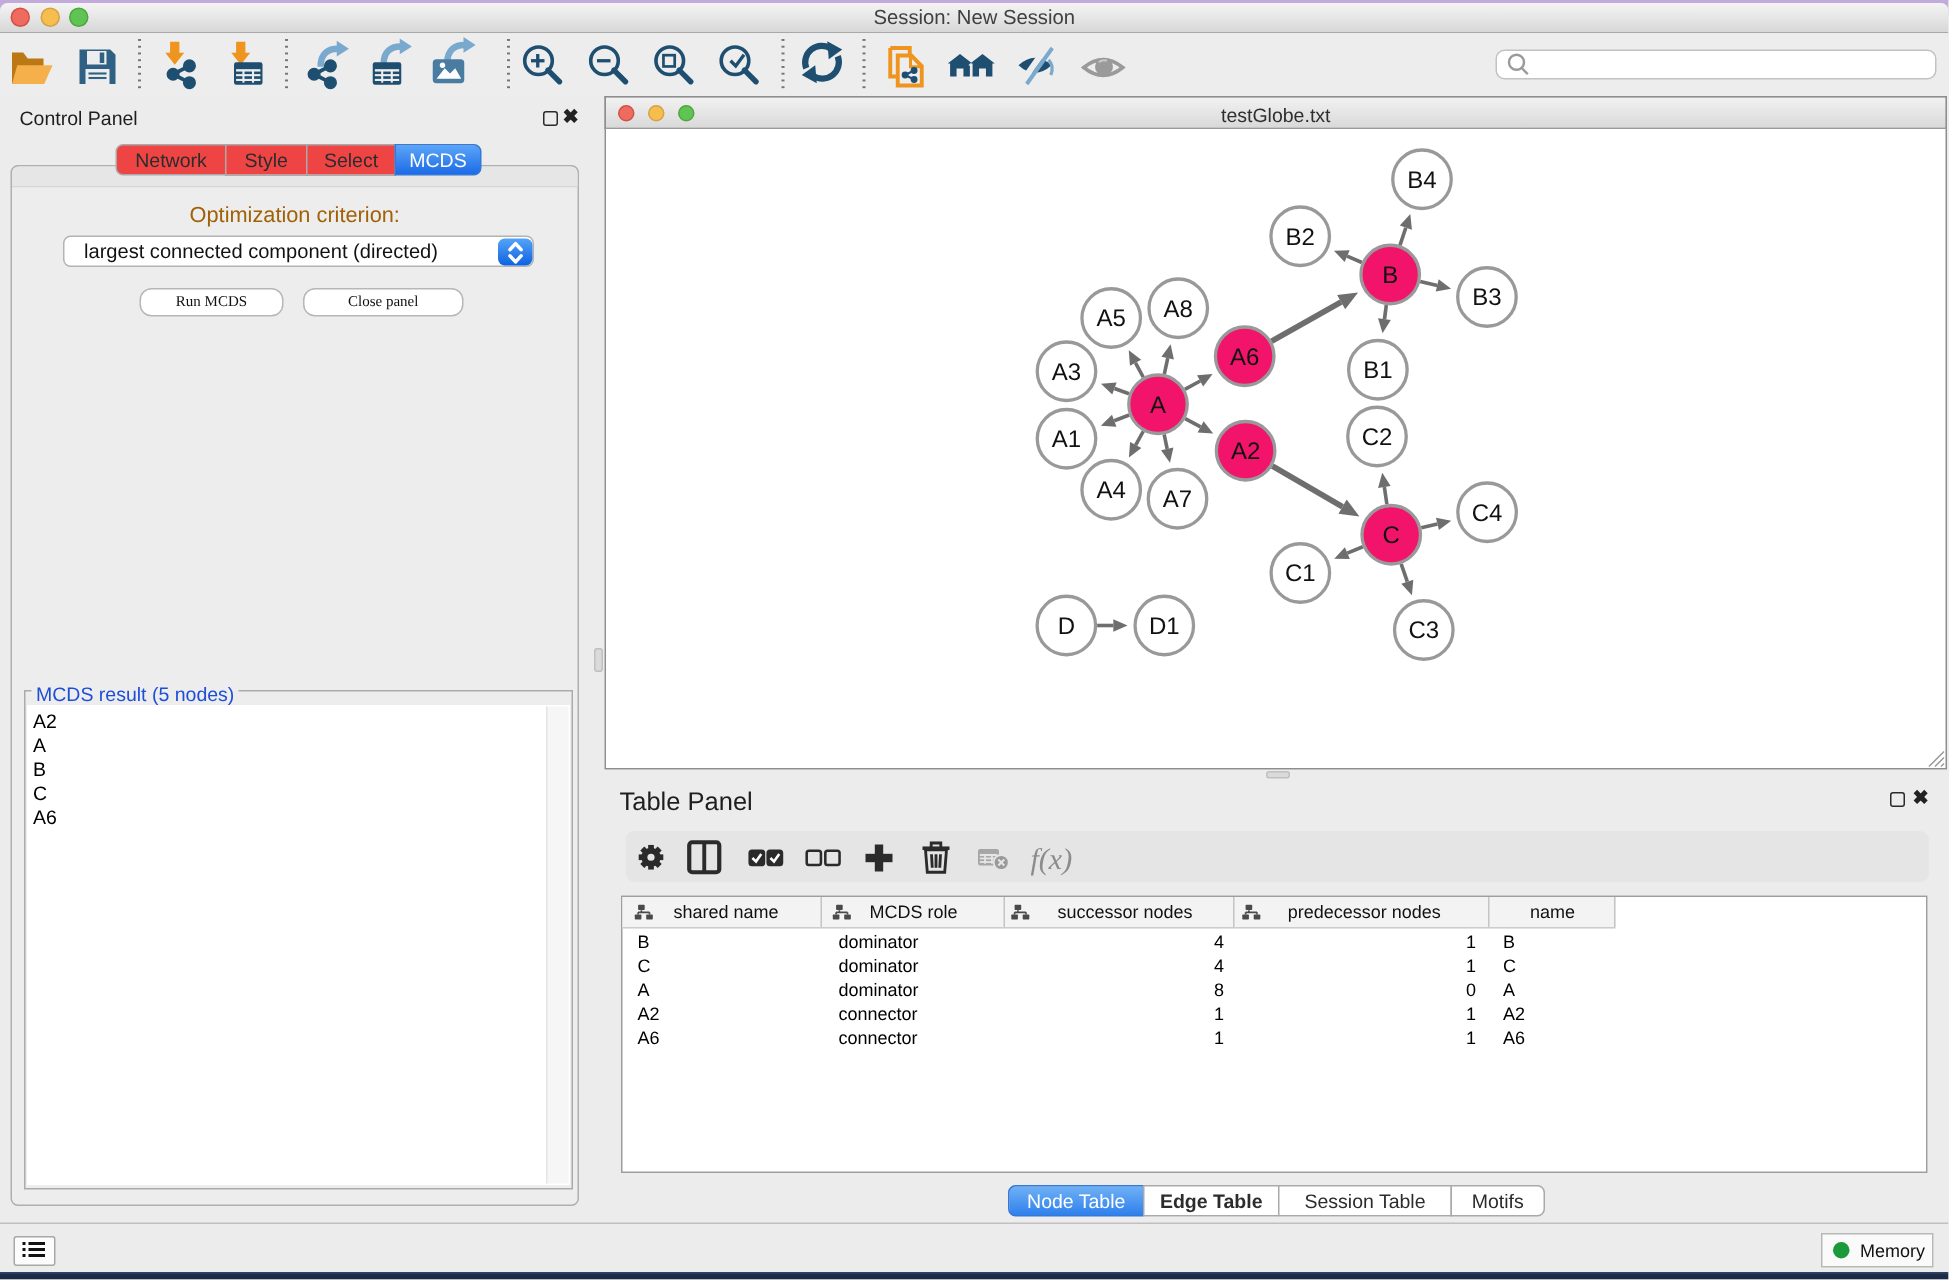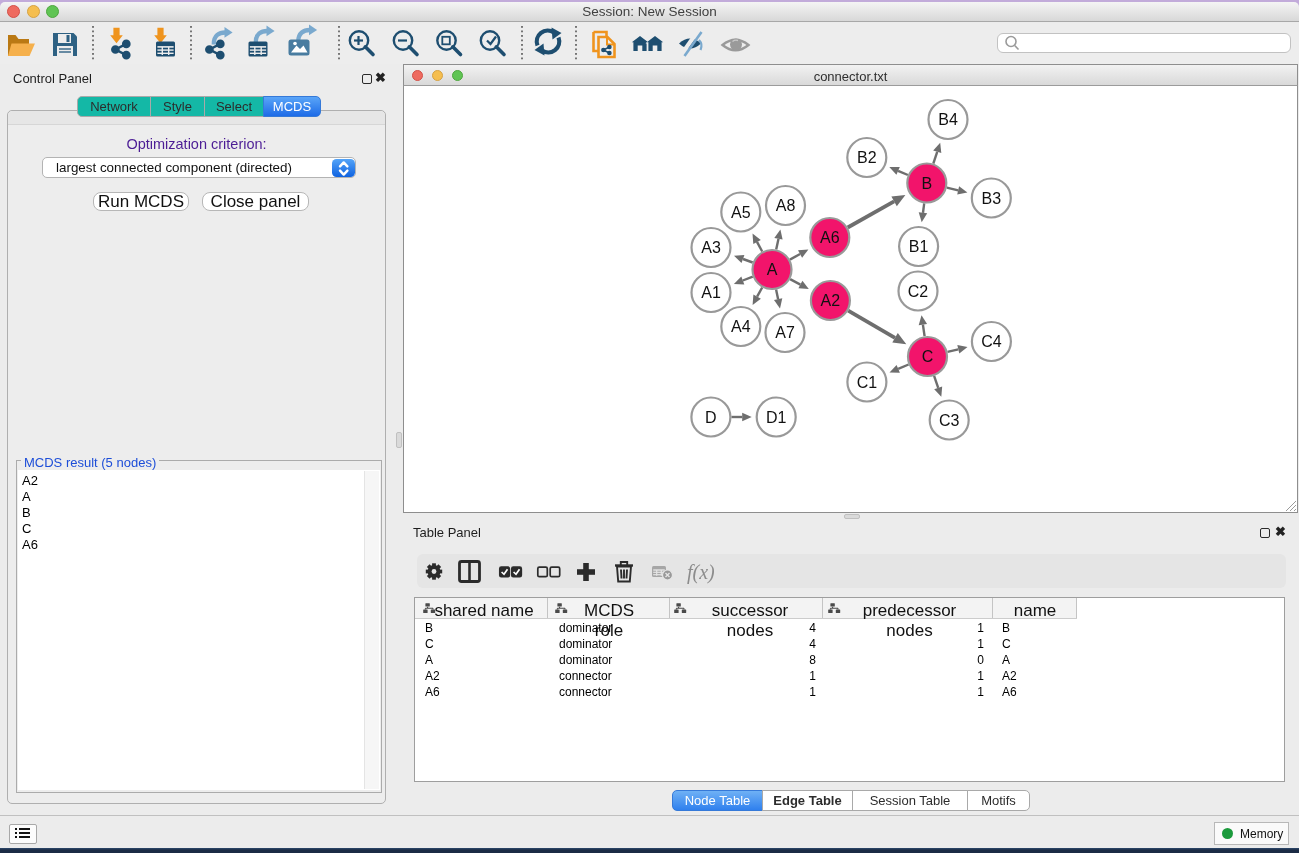--- a/index.html
+++ b/index.html
@@ -23,48 +23,48 @@
 #toolbar { left:0; top:23px; width:1299px; height:41px; background:#EDEDED; }
 .sep { top:26px; width:1.5px; height:35px; background-image:linear-gradient(#757575 34%, rgba(0,0,0,0) 0%); background-size:1.5px 4.5px; }
 #searchbox { left:997px; top:33px; width:294px; height:20px; background:#fff; border:1px solid #C2C2C2; border-radius:6px; }
 
 
 #cp-title { left:13px; top:71px; font-size:13px; color:#1e1e1e; }
 #cp-float { left:362px; top:74px; width:10px; height:10px; border:1.5px solid #2a2a2a; border-radius:2px; }
 #cp-close { left:375px; top:70px; font-size:13px; font-weight:bold; color:#222; }
 #cp-pane { left:7px; top:110px; width:379px; height:694px; background:#EDEDED; border:1px solid #AFAFAF; border-radius:5px; }
 #cp-pane-top { left:8px; top:111px; width:377px; height:14px; background:#E6E6E6; border-bottom:1px solid #D6D6D6; border-radius:5px 5px 0 0; }
-.tabseg { height:21px; background:#14b8a6; border:1px solid #A9A9A9; font-size:13px; color:#2c2c2c; text-align:center; line-height:20px; }
+.tabseg { height:21px; background:#ef4444; border:1px solid #A9A9A9; font-size:13px; color:#2c2c2c; text-align:center; line-height:20px; }
 .tabsel { background:linear-gradient(#5AA5F8,#1D6BE7); color:#fff; border-color:#3579D8; }
-#opt-label { left:8px; top:136px; width:377px; text-align:center; font-size:14.5px; color:#4c1d95; }
+#opt-label { left:8px; top:136px; width:377px; text-align:center; font-size:14.5px; color:#a16207; }
 #dropdown { left:42px; top:157px; width:314px; height:21px; background:#fff; border:1px solid #B3B3B3; border-radius:5px; font-size:13.4px; color:#111; text-align:left; padding-left:13px; line-height:19px; }
 #spinner { left:331.5px; top:158.5px; width:23.5px; height:18.5px; background:linear-gradient(#54A4F8,#0F62E0); border-radius:4.5px; }
-.btn { height:19px; background:#fff; border:1px solid #B7B7B7; border-radius:8px; font-size:17px; color:#111; text-align:center; line-height:17px; }
+.btn { height:19px; background:#fff; border:1px solid #B7B7B7; border-radius:8px; font-size:10px; color:#111; text-align:center; line-height:17px;font-family:Liberation Serif, serif; }
 #btn-run { left:93px; top:192px; width:96px; }
 #btn-close { left:202px; top:192px; width:107px; }
 #fieldset { left:16px; top:460px; width:366px; height:333px; border:1px solid #ABABAB; }
 #fs-legend { left:21px; top:455px; background:#EDEDED; padding:0 3px; font-size:13px; color:#1d4ed8; }
 #mcds-list { left:18px; top:470px; width:362px; height:320px; background:#fff; font-size:13px; color:#000; line-height:16px; padding:3px 0 0 4px; }
 #mcds-scroll { left:364px; top:471px; width:15px; height:318px; background:#F6F6F6; border-left:1px solid #E4E4E4; }
 
 
 #netwin { left:403px; top:64px; width:895px; height:449px; background:#fff; border:1px solid #8E8E8E; }
 #nw-titlebar { left:403px; top:64px; width:895px; height:22px; background:linear-gradient(#F2F2F2,#D9D9D9); border:1px solid #8E8E8E; border-bottom:1px solid #9B9B9B; }
 .tl2 { border-radius:50%; width:11px; height:11px; top:70px; }
 #nw-title { left:403px; top:69px; width:895px; text-align:center; font-size:13px; color:#2e2e2e; }
 #graphwrap { left:404px; top:86px; width:893px; height:426px; }
 
 
-#tp-title { left:413px; top:525px; font-size:13px; color:#1e1e1e; }
+#tp-title { left:413px; top:525px; font-size:17px; color:#1e1e1e; }
 #tp-float { left:1260px; top:528px; width:10px; height:10px; border:1.5px solid #2a2a2a; border-radius:2px; }
 #tp-close { left:1275px; top:524px; font-size:13px; font-weight:bold; color:#222; }
 #tp-toolbar { left:417px; top:554px; width:869px; height:34px; background:#E5E5E5; border-radius:6px; }
 #tp-table { left:414px; top:597px; width:871px; height:185px; background:#fff; border:1px solid #9E9E9E; }
 #tp-header { left:415px; top:598px; width:662px; height:21px; background:#F3F3F3; border-bottom:1px solid #CCCCCC; }
-.th { position:absolute; top:601px; font-size:17px; color:#111; text-align:center; }
+.th { position:absolute; top:601px; font-size:12px; color:#111; text-align:center; }
 .colsep { position:absolute; top:598px; height:20px; width:1px; background:#C4C4C4; }
 .cell { position:absolute; font-size:12px; color:#000; }
 
 .btabseg { height:21px; background:#fff; border:1px solid #A9A9A9; font-size:13px; color:#2c2c2c; text-align:center; line-height:20px; }
 
 
 #statusbar { left:0; top:815px; width:1299px; height:32px; background:#ECECEC; border-top:1px solid #C0C0C0; }
 #listbtn { left:9px; top:824px; width:28px; height:20px; background:#FCFCFC; border:1.5px solid #A8A8A8; border-radius:2px; }
 #membtn { left:1214px; top:822px; width:75px; height:23px; background:#FAFAFA; border:1px solid #B8B8B8; font-size:12px; color:#111; }
 #memdot { left:1222px; top:828px; width:11px; height:11px; border-radius:50%; background:#1B9A3C; }
@@ -207,21 +207,21 @@
 <div class="abs" id="fieldset"></div>
 <div class="abs" id="fs-legend">MCDS result (5 nodes)</div>
 <div class="abs" id="mcds-list">A2<br>A<br>B<br>C<br>A6</div>
 <div class="abs" id="mcds-scroll"></div>
 
 <div class="abs" id="netwin"></div>
 <div class="abs" id="nw-titlebar"></div>
 <div class="abs tl2" style="left:412px;background:#EE6B60;border:0.5px solid #D35149;"></div>
 <div class="abs tl2" style="left:432px;background:#F5BE4F;border:0.5px solid #D6A243;"></div>
 <div class="abs tl2" style="left:452px;background:#60C454;border:0.5px solid #4EA73F;"></div>
-<div class="abs" id="nw-title">connector.txt</div>
+<div class="abs" id="nw-title">testGlobe.txt</div>
 <div class="abs" id="graphwrap"><svg id="graph" width="894" height="426" viewBox="0 0 894 426">
 <line x1="358.2" y1="165.5" x2="353.0" y2="155.9" stroke="#6E6E6E" stroke-width="2.4"></line>
 <polygon points="348.5,147.5 356.8,153.9 349.3,157.9" fill="#6E6E6E"></polygon>
 <line x1="372.2" y1="163.4" x2="374.5" y2="152.8" stroke="#6E6E6E" stroke-width="2.4"></line>
 <polygon points="376.4,143.5 378.6,153.6 370.3,151.9" fill="#6E6E6E"></polygon>
 <line x1="348.7" y1="176.5" x2="339.0" y2="173.0" stroke="#6E6E6E" stroke-width="2.4"></line>
 <polygon points="330.0,169.8 340.4,169.0 337.5,177.0" fill="#6E6E6E"></polygon>
 <line x1="348.8" y1="190.7" x2="338.8" y2="194.5" stroke="#6E6E6E" stroke-width="2.4"></line>
 <polygon points="329.9,197.9 337.3,190.5 340.3,198.5" fill="#6E6E6E"></polygon>
 <line x1="358.2" y1="201.5" x2="353.1" y2="210.7" stroke="#6E6E6E" stroke-width="2.4"></line>

